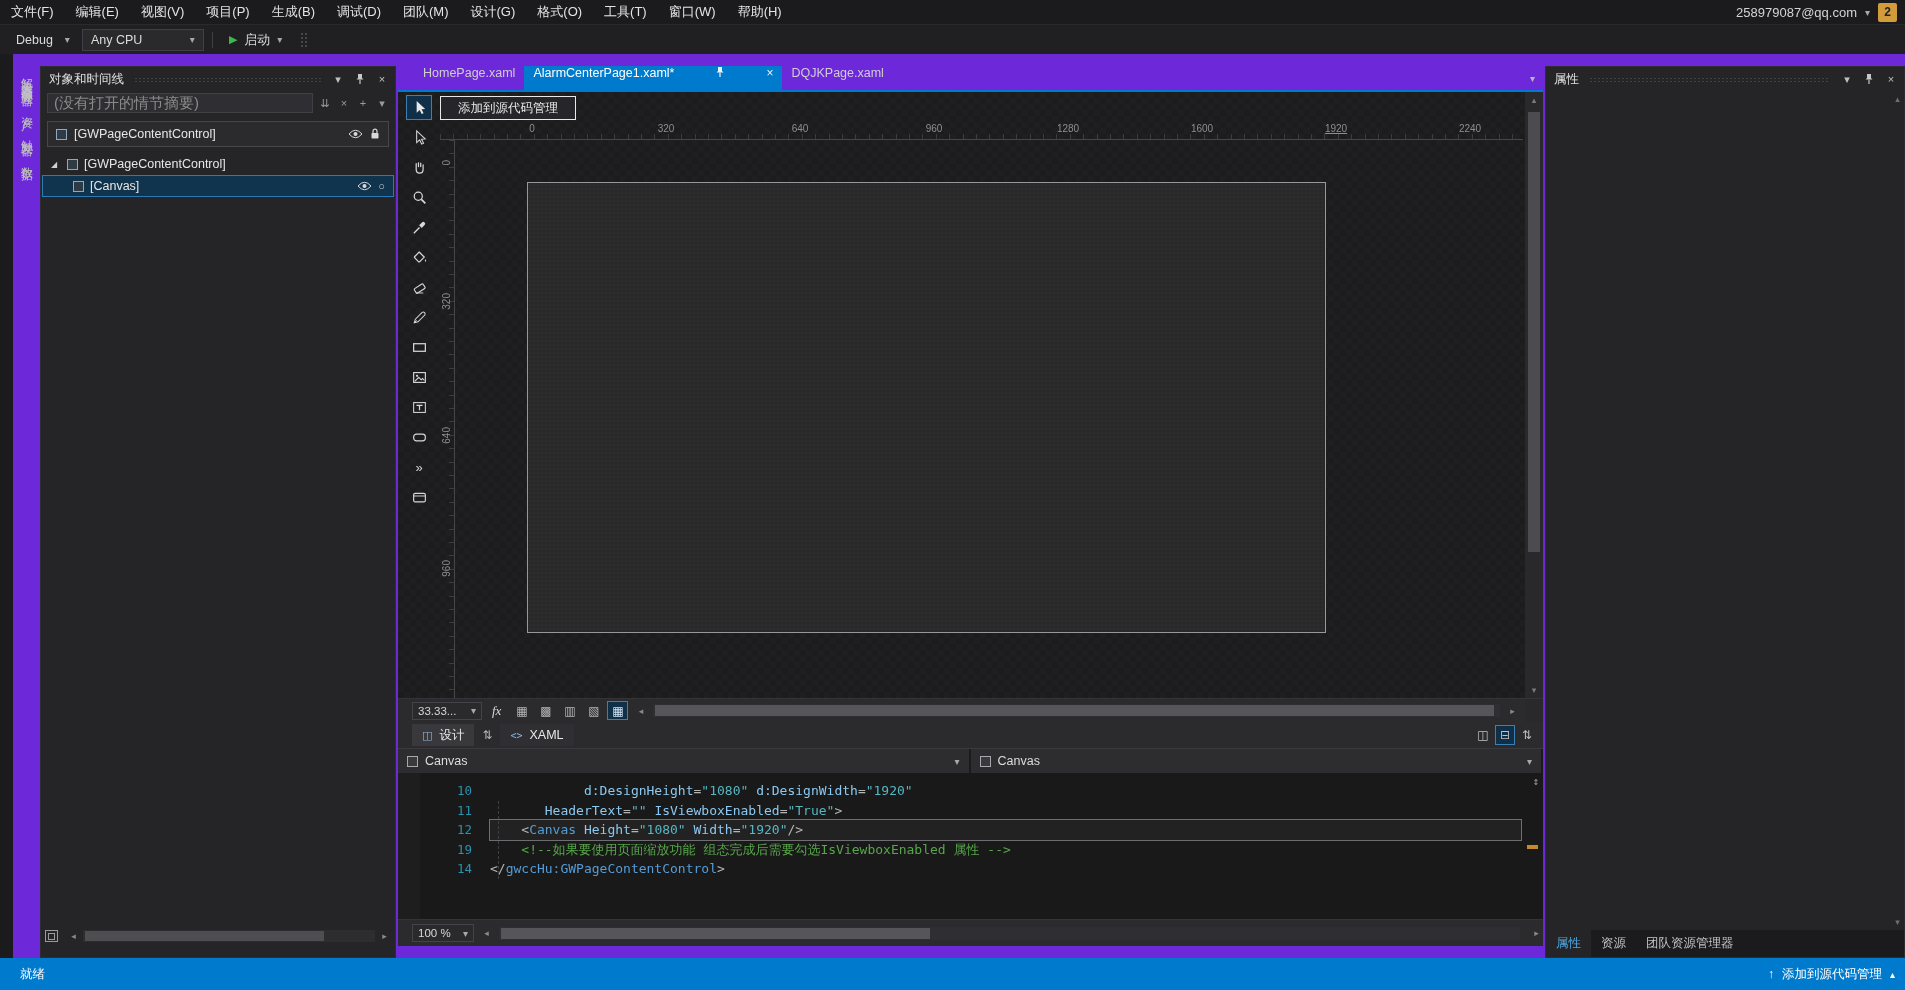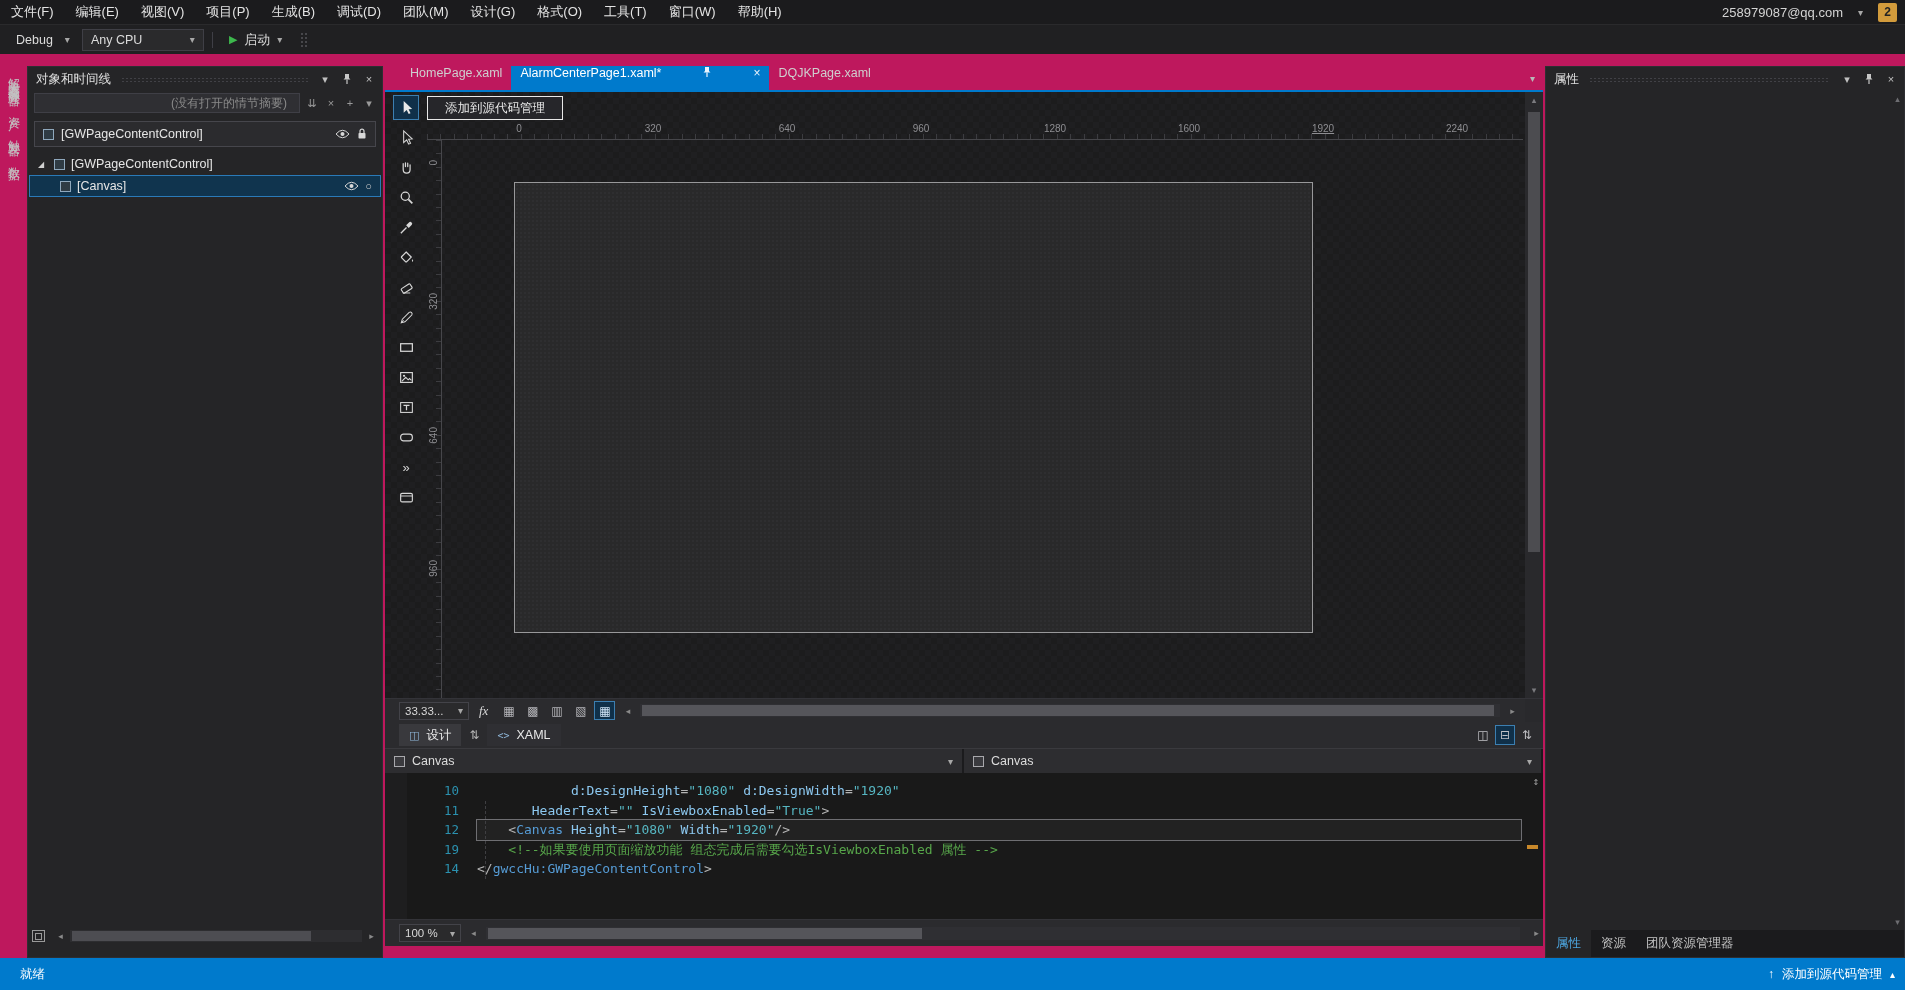--- a/index.html
+++ b/index.html
@@ -4,49 +4,49 @@
 <style>
 *{margin:0;padding:0;box-sizing:border-box;}
 html,body{background:#000;}
 body{font-family:"Liberation Sans","DejaVu Sans",sans-serif;}
 .app{position:relative;width:1905px;height:990px;background:#1b1b1d;color:#d8d8d8;font-size:13px;overflow:hidden;display:flex;flex-direction:column;}
 
 
 .menubar{height:24px;display:flex;align-items:center;background:#1b1b1d;flex:none;}
 .menu-items{display:flex;height:100%;}
 .menu-item{padding:0 11px;line-height:24px;color:#e4e4e4;font-size:13px;}
-.account-area{margin-left:auto;display:flex;align-items:center;gap:15px;padding-right:8px;}
+.account-area{margin-left:auto;display:flex;align-items:center;gap:8px;padding-right:8px;}
 .account-email{color:#d4d4d4;}
 .chev{color:#a8a8a8;font-size:10px;}
 .avatar{width:19px;height:19px;background:#d29b3c;color:#232323;font-weight:bold;font-size:12px;display:flex;align-items:center;justify-content:center;border-radius:2px;}
 
 
 .toolbar{height:30px;display:flex;align-items:center;background:#202022;border-top:1px solid #2a2a2c;padding-left:8px;gap:4px;flex:none;}
 .tb-dd{display:flex;align-items:center;gap:12px;padding:0 8px;height:22px;color:#dcdcdc;font-size:12.5px;}
 .tb-dd.boxed{background:#2a2a2c;border:1px solid #3f3f46;width:122px;justify-content:space-between;}
 .tb-sep{width:1px;height:16px;background:#3f3f46;margin:0 4px;}
 .start-btn{display:flex;align-items:center;gap:7px;padding:0 8px;height:22px;}
 .play-icon{color:#3db84d;font-size:11px;}
 .tb-grip{width:9px;height:16px;margin-left:6px;background:radial-gradient(#47474b 1px,transparent 1.2px);background-size:4px 4px;}
 
 
-.content{flex:1;display:flex;padding-top:12px;background:#be185d;min-height:0;}
+.content{flex:1;display:flex;padding-top:12px;background:#6d28d9;min-height:0;margin-left:13px;}
 
 
 .activity-bar{width:27px;flex:none;display:flex;flex-direction:column;align-items:center;gap:20px;padding-top:3px;}
 .activity-item{writing-mode:vertical-rl;text-orientation:upright;font-size:12px;color:#c2c2c2;letter-spacing:2px;}
 
 
 .left-panel{width:356px;flex:none;background:#252527;display:flex;flex-direction:column;border:1px solid #2e2e32;}
 .panel-header{height:24px;display:flex;align-items:center;padding:0 6px 0 8px;gap:8px;flex:none;}
 .panel-title{font-size:12.5px;color:#e0e0e0;white-space:nowrap;}
 .grip{flex:1;height:5px;background:radial-gradient(#414146 1px,transparent 1.2px);background-size:4px 3px;margin:0 2px;}
 .ph-icon{color:#c0c0c0;font-size:11px;width:14px;text-align:center;display:flex;align-items:center;justify-content:center;}
 .storyboard-row{display:flex;align-items:center;gap:5px;margin:2px 6px 0;flex:none;}
-.sb-input{flex:1;height:20px;background:#2f2f33;border:1px solid #3f3f46;color:#8a8a8a;font-size:12px;line-height:18px;padding:0 12px;white-space:nowrap;overflow:hidden;text-align:right;}
+.sb-input{flex:1;height:20px;background:#2f2f33;border:1px solid #3f3f46;color:#8a8a8a;font-size:15px;line-height:18px;padding:0 6px;white-space:nowrap;overflow:hidden;}
 .sb-icon{color:#9a9a9a;font-size:11px;width:14px;text-align:center;}
 .scope-row{margin:8px 6px 0;height:26px;border:1px solid #46464c;background:#2b2b2e;display:flex;align-items:center;padding:0 8px;gap:7px;flex:none;}
 .node-icon{width:11px;height:11px;border:1px solid #8fa8bd;background:#2f3b44;flex:none;}
 .node-label{font-size:12.5px;color:#e6e6e6;white-space:nowrap;}
 .spacer{flex:1;}
 .eye,.lock{display:flex;align-items:center;}
 .circ{color:#cfcfcf;font-size:11px;}
 .tree{margin-top:6px;}
 .tree-row{height:22px;display:flex;align-items:center;padding:0 8px 0 10px;gap:6px;}
 .expander{color:#d0d0d0;font-size:8px;width:10px;}

